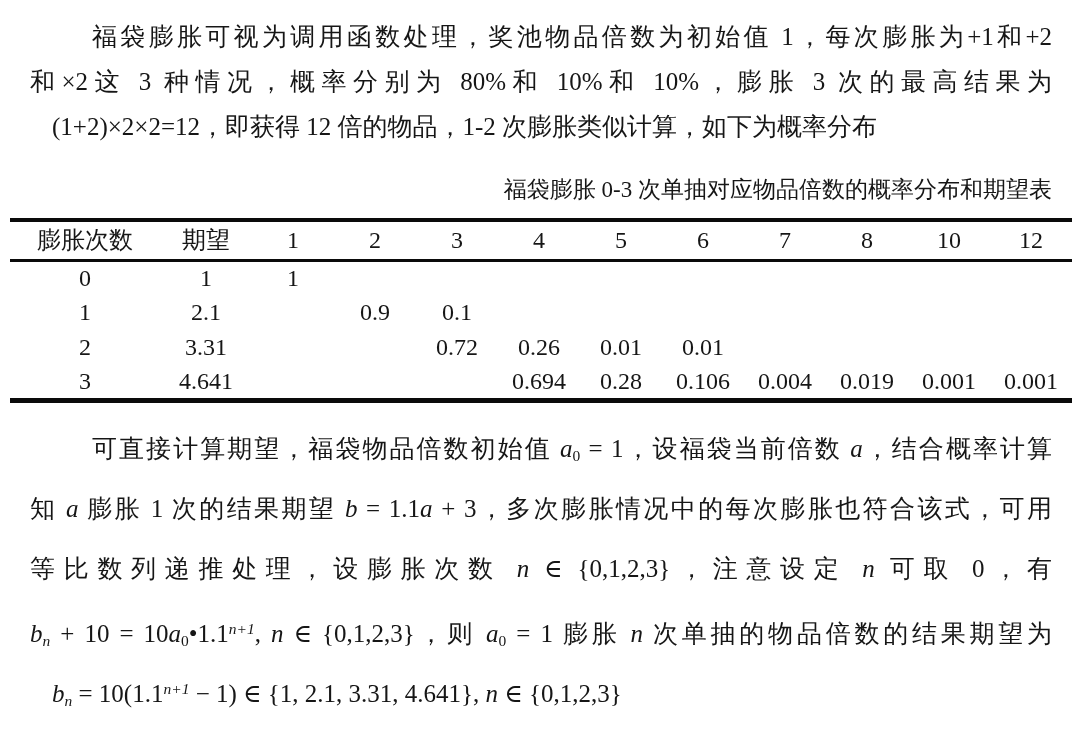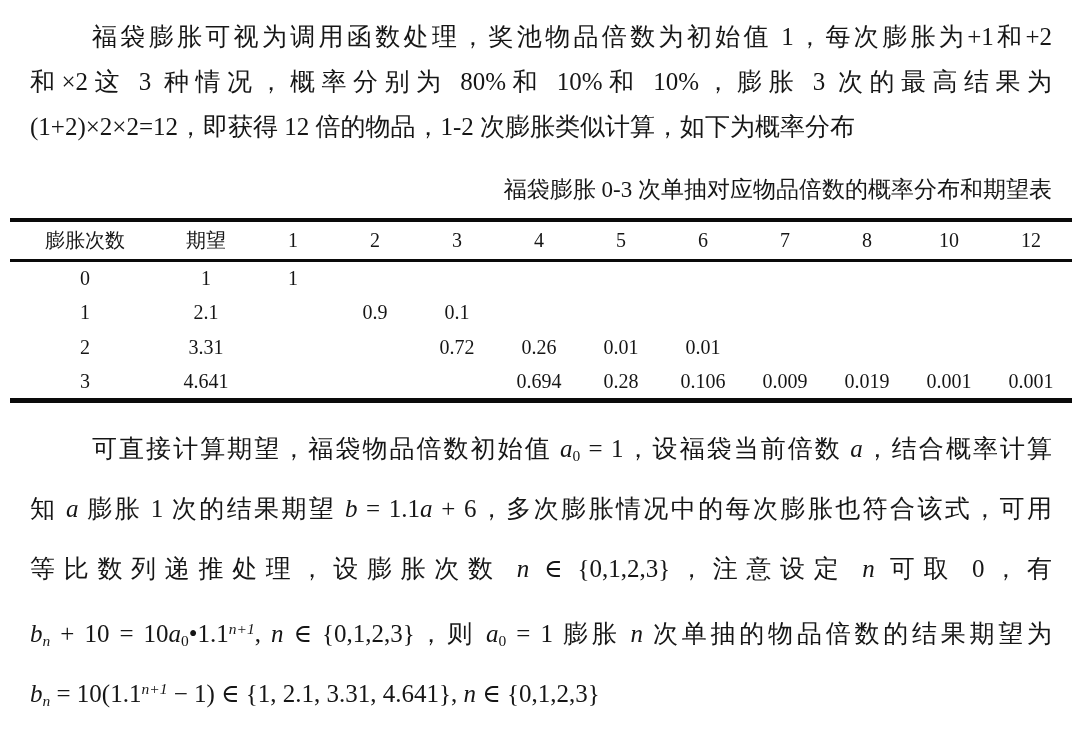--- a/index.html
+++ b/index.html
@@ -16,21 +16,21 @@
   .line {
     font-size: 25px;
     text-align: justify;
     text-align-last: justify;
     white-space: normal;
     overflow: hidden;
   }
   .para1 .line { line-height: 45px; height: 45px; }
   .para2 .line { line-height: 60px; height: 60px; }
   .line.indent { text-indent: 62px; }
-  .line.last { text-align: left; text-align-last: left; }
+  .line.last { text-align: left; text-align-last: left; margin-left: 22px; }
 
   
   .seg-t { font-style: normal; }
   .seg-i { font-style: italic; }
   .seg-sub  { font-size: 0.62em; vertical-align: -0.28em; font-style: normal; }
   .seg-subi { font-size: 0.62em; vertical-align: -0.28em; font-style: italic; }
   .seg-supi { font-size: 0.62em; vertical-align: 0.5em; font-style: italic; }
 
   
   .table-title {
@@ -42,21 +42,21 @@
 
   
   table.prob-table {
     margin-top: 13px;
     margin-left: -20px;          
     width: 1062px;
     border-collapse: collapse;
     table-layout: fixed;
     border-top: 4px solid #0a0a0a;
     border-bottom: 5px solid #0a0a0a;
-    font-size: 20px;
+    font-size: 24px;
   }
   .col-count { width: 150px; }
   .col-exp   { width: 92px;  }
   .col-num   { width: 82px;  }
   table.prob-table th {
     font-weight: normal;
     text-align: center;
     height: 40px;
     vertical-align: middle;
     border-bottom: 3px solid #0a0a0a;
@@ -149,29 +149,29 @@
         </tr>
         <tr>
           <td>3</td>
           <td>4.641</td>
           <td></td>
           <td></td>
           <td></td>
           <td>0.694</td>
           <td>0.28</td>
           <td>0.106</td>
-          <td>0.009</td>
+          <td>0.004</td>
           <td>0.019</td>
           <td>0.001</td>
           <td>0.001</td>
         </tr>
       </tbody>
   </table>
 
   <div class="para para2">
     <div class="line indent"><span class="seg-t">可直接计算期望，福袋物品倍数初始值 </span><span class="seg-i">a</span><span class="seg-sub">0</span><span class="seg-t"> = 1，设福袋当前倍数 </span><span class="seg-i">a</span><span class="seg-t">，结合概率计算</span></div>
-    <div class="line"><span class="seg-t">知 </span><span class="seg-i">a</span><span class="seg-t"> 膨胀 1 次的结果期望 </span><span class="seg-i">b</span><span class="seg-t"> = 1.1</span><span class="seg-i">a</span><span class="seg-t"> + 6，多次膨胀情况中的每次膨胀也符合该式，可用</span></div>
+    <div class="line"><span class="seg-t">知 </span><span class="seg-i">a</span><span class="seg-t"> 膨胀 1 次的结果期望 </span><span class="seg-i">b</span><span class="seg-t"> = 1.1</span><span class="seg-i">a</span><span class="seg-t"> + 3，多次膨胀情况中的每次膨胀也符合该式，可用</span></div>
     <div class="line"><span class="seg-t">等比数列递推处理，设膨胀次数 </span><span class="seg-i">n</span><span class="seg-t"> ∈ {0,1,2,3}，注意设定 </span><span class="seg-i">n</span><span class="seg-t"> 可取 0，有</span></div>
     <div class="line"><span class="seg-i">b</span><span class="seg-subi">n</span><span class="seg-t"> + 10 = 10</span><span class="seg-i">a</span><span class="seg-sub">0</span><span class="seg-t">•1.1</span><span class="seg-supi">n+1</span><span class="seg-t">, </span><span class="seg-i">n</span><span class="seg-t"> ∈ {0,1,2,3}，则 </span><span class="seg-i">a</span><span class="seg-sub">0</span><span class="seg-t"> = 1 膨胀 </span><span class="seg-i">n</span><span class="seg-t"> 次单抽的物品倍数的结果期望为</span></div>
     <div class="line last"><span class="seg-i">b</span><span class="seg-subi">n</span><span class="seg-t"> = 10(1.1</span><span class="seg-supi">n+1</span><span class="seg-t"> − 1) ∈ {1, 2.1, 3.31, 4.641}, </span><span class="seg-i">n</span><span class="seg-t"> ∈ {0,1,2,3}</span></div>
   </div>
 
 </div>
 
 </body></html>

